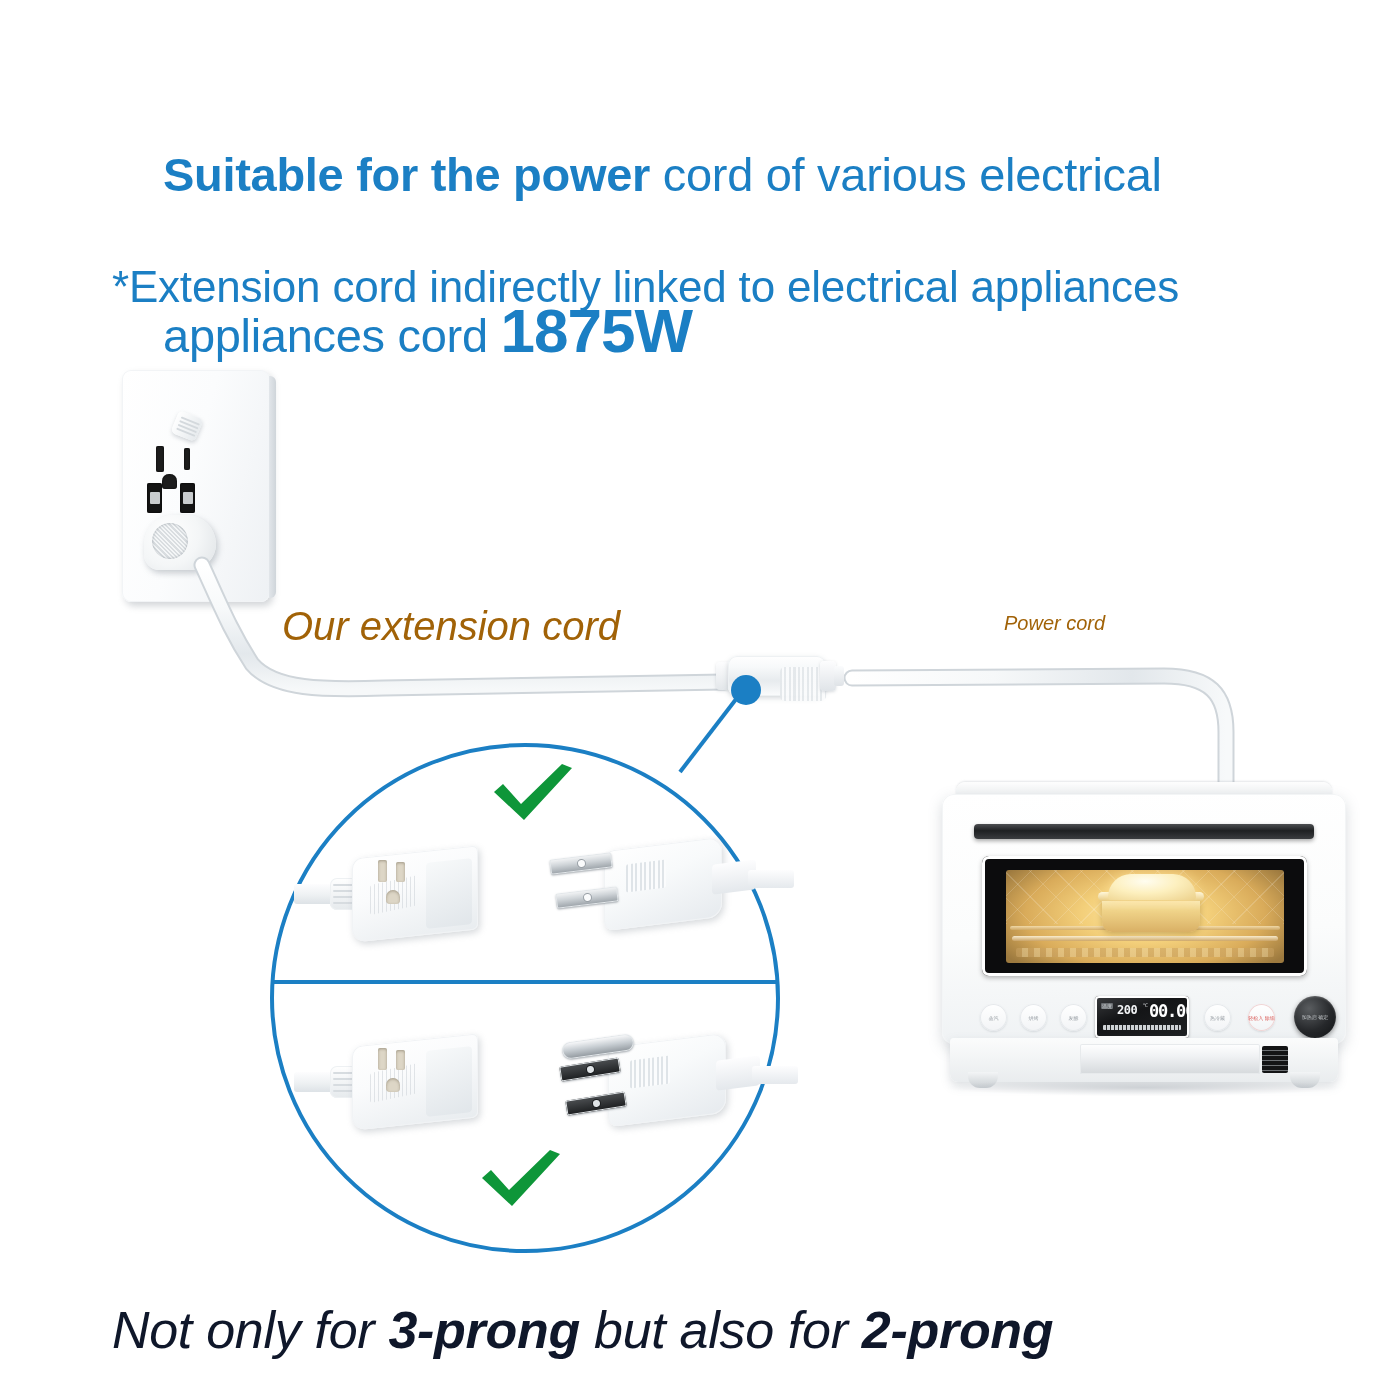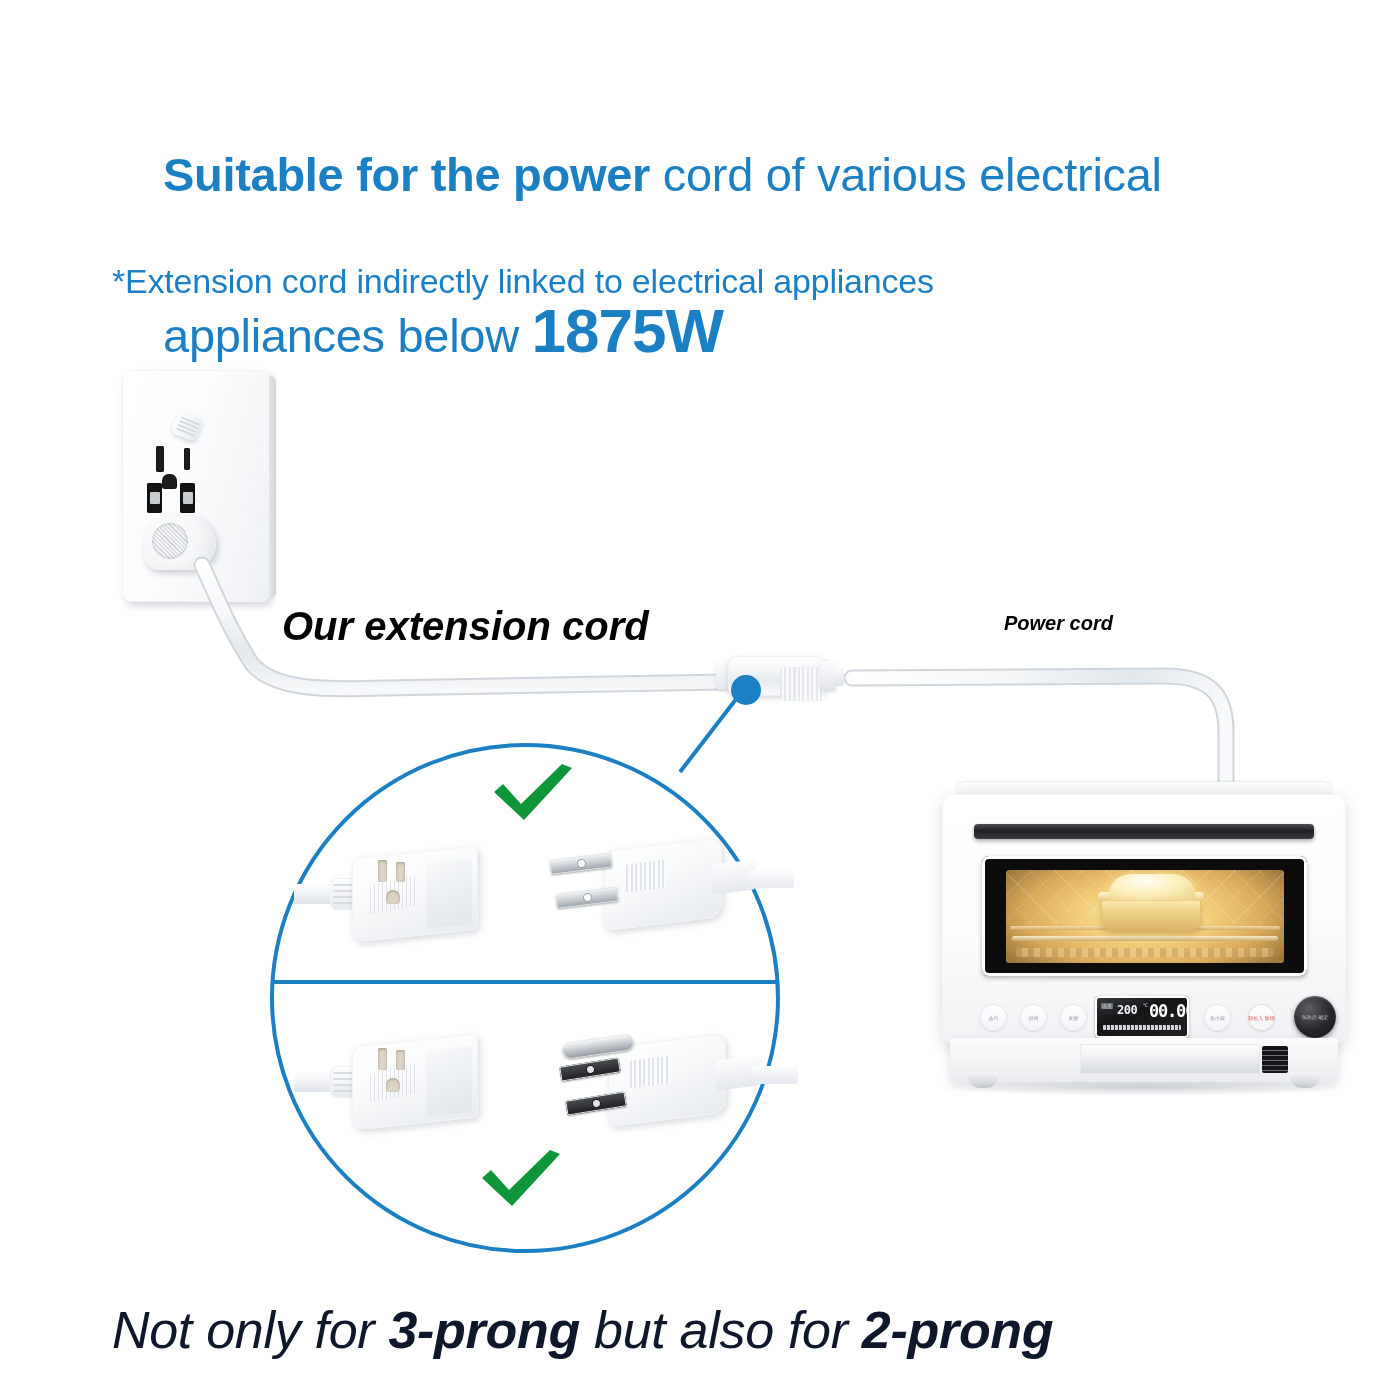--- a/index.html
+++ b/index.html
@@ -20,40 +20,39 @@
     line-height:78px;
     letter-spacing:-0.3px;
     white-space:pre-wrap;
   }
   .headline .b{font-weight:bold;}
   .headline .w{font-weight:bold;font-size:62px;letter-spacing:-1px;}
 
   .subnote{
     position:absolute;left:88px;top:262px;width:1100px;
     color:#1b7fc4;
-    font-size:34px;
+    font-size:44px;
     letter-spacing:-0.2px;
   }
 
   .footline{
     position:absolute;left:88px;top:1300px;width:1200px;
     color:#0f172a;
     font-size:52px;
     letter-spacing:-0.3px;
     font-style:italic;
   }
   .footline .b{font-weight:bold;}
 
   
   .lbl{
     position:absolute;
     font-style:italic;
-    color:#000000;
+    color:#a16207;
     white-space:nowrap;
-    font-weight:bold;
   }
   #label-extension-cord{left:258px;top:604px;font-size:40px;}
   #label-power-cord{left:980px;top:612px;font-size:20px;}
   #label-electric-equipment{left:996px;top:1112px;font-size:31px;}
 
   
   .outlet-wrap{position:absolute;left:98px;top:370px;width:158px;height:240px;}
   .outlet-plate{
     position:absolute;left:0;top:0;width:148px;height:232px;
     background:linear-gradient(105deg,#ffffff 0%,#fbfcfd 46%,#eef1f4 100%);
@@ -358,21 +357,21 @@
 
   .checkmark{position:absolute;width:86px;height:62px;}
 </style>
 </head>
 <body>
 
 <div class="stage">
 
   <div class="headline">
     <span class="b">Suitable for the power</span><span> cord of various electrical</span><br>
-    <span>appliances below </span><span class="w">1875W</span>
+    <span>appliances cord </span><span class="w">1875W</span>
   </div>
 
   <div class="subnote">*Extension cord indirectly linked to electrical appliances</div>
 
   <div class="footline">
     <span>Not only for </span><span class="b">3-prong</span><span> but also for </span><span class="b">2-prong</span>
   </div>
 
   <div class="outlet-wrap">
     <div class="outlet-plate">

